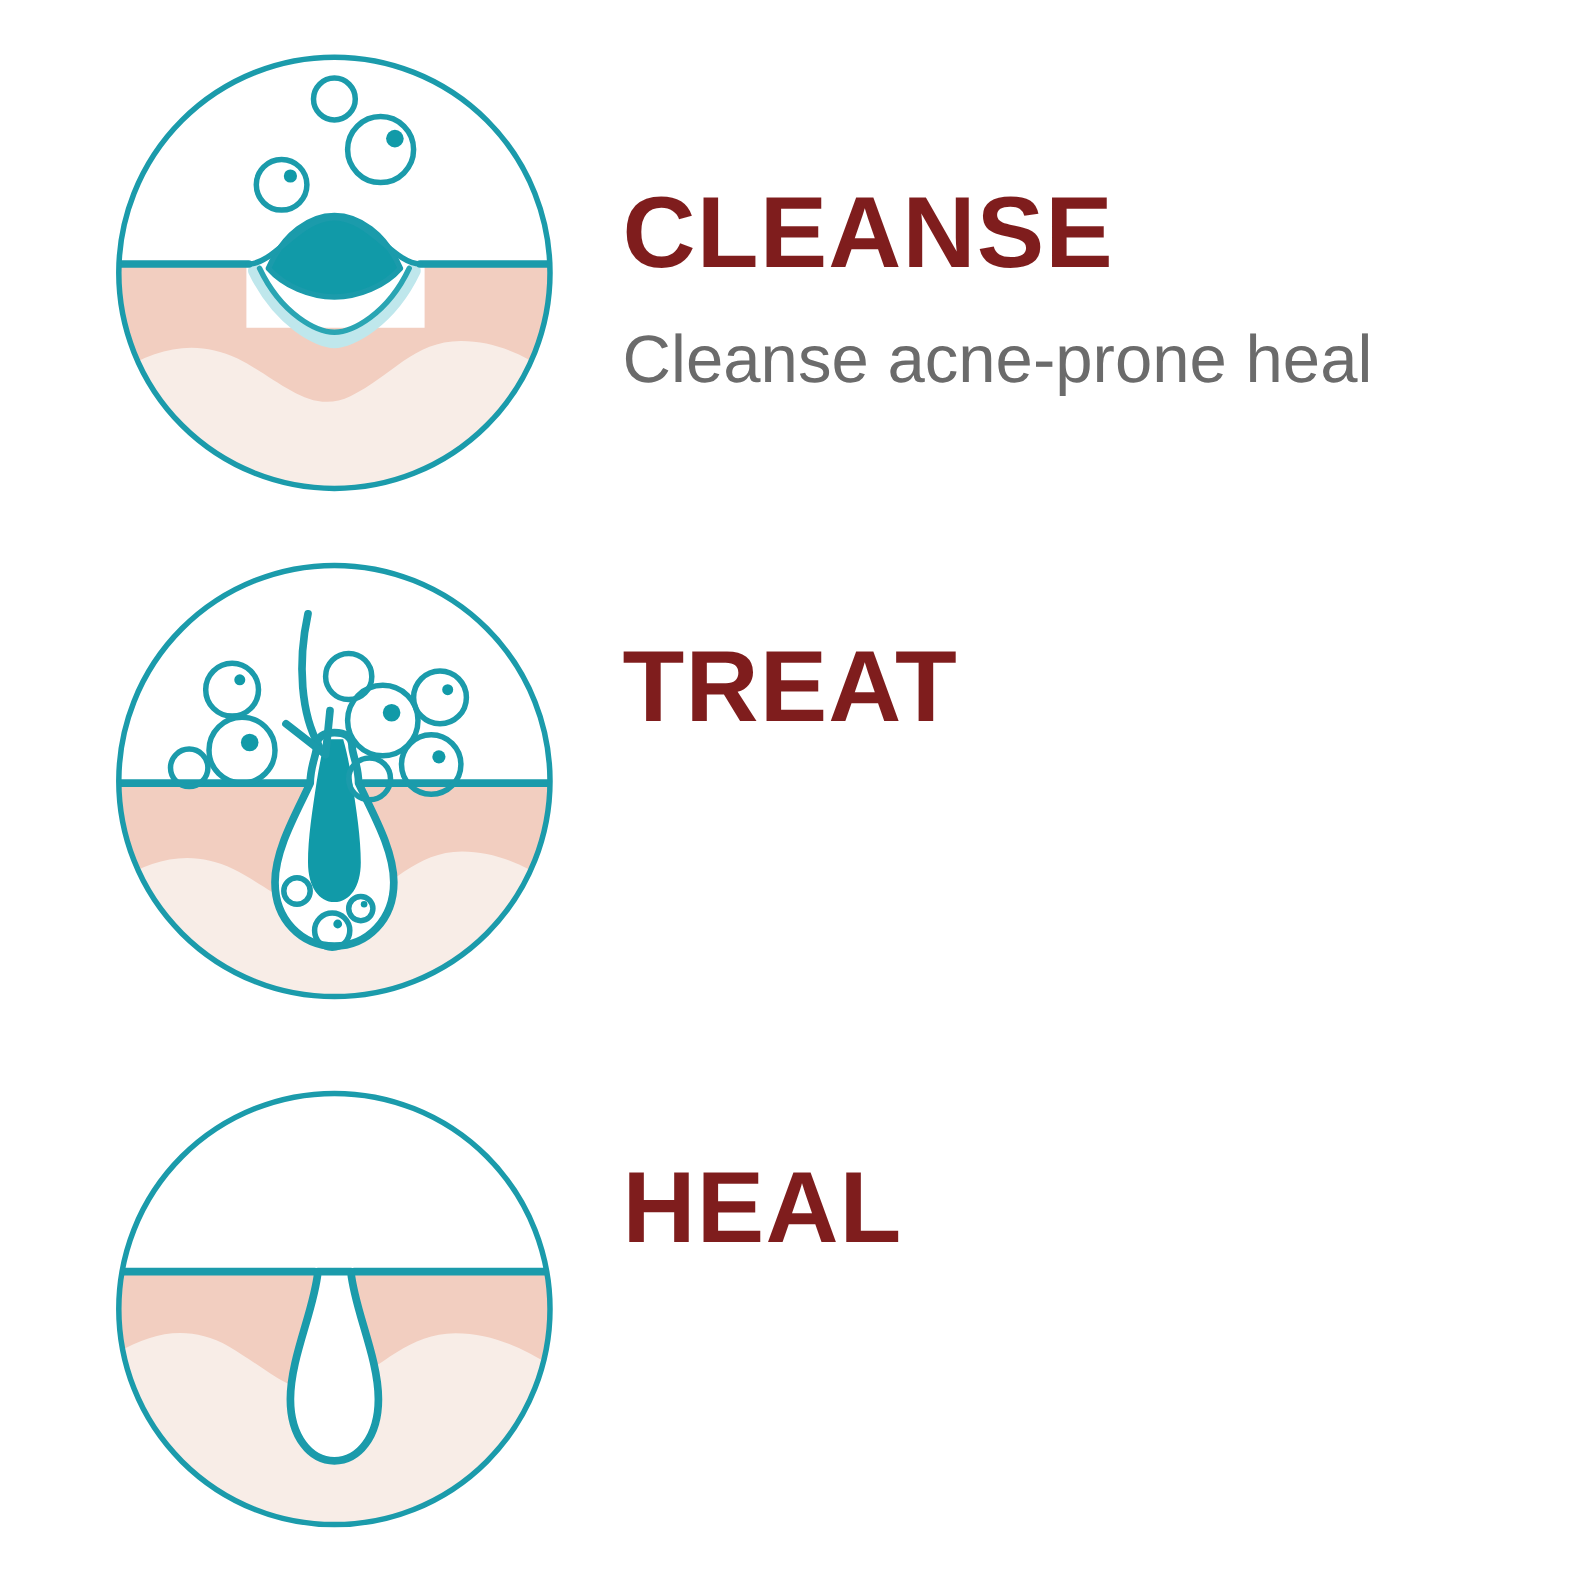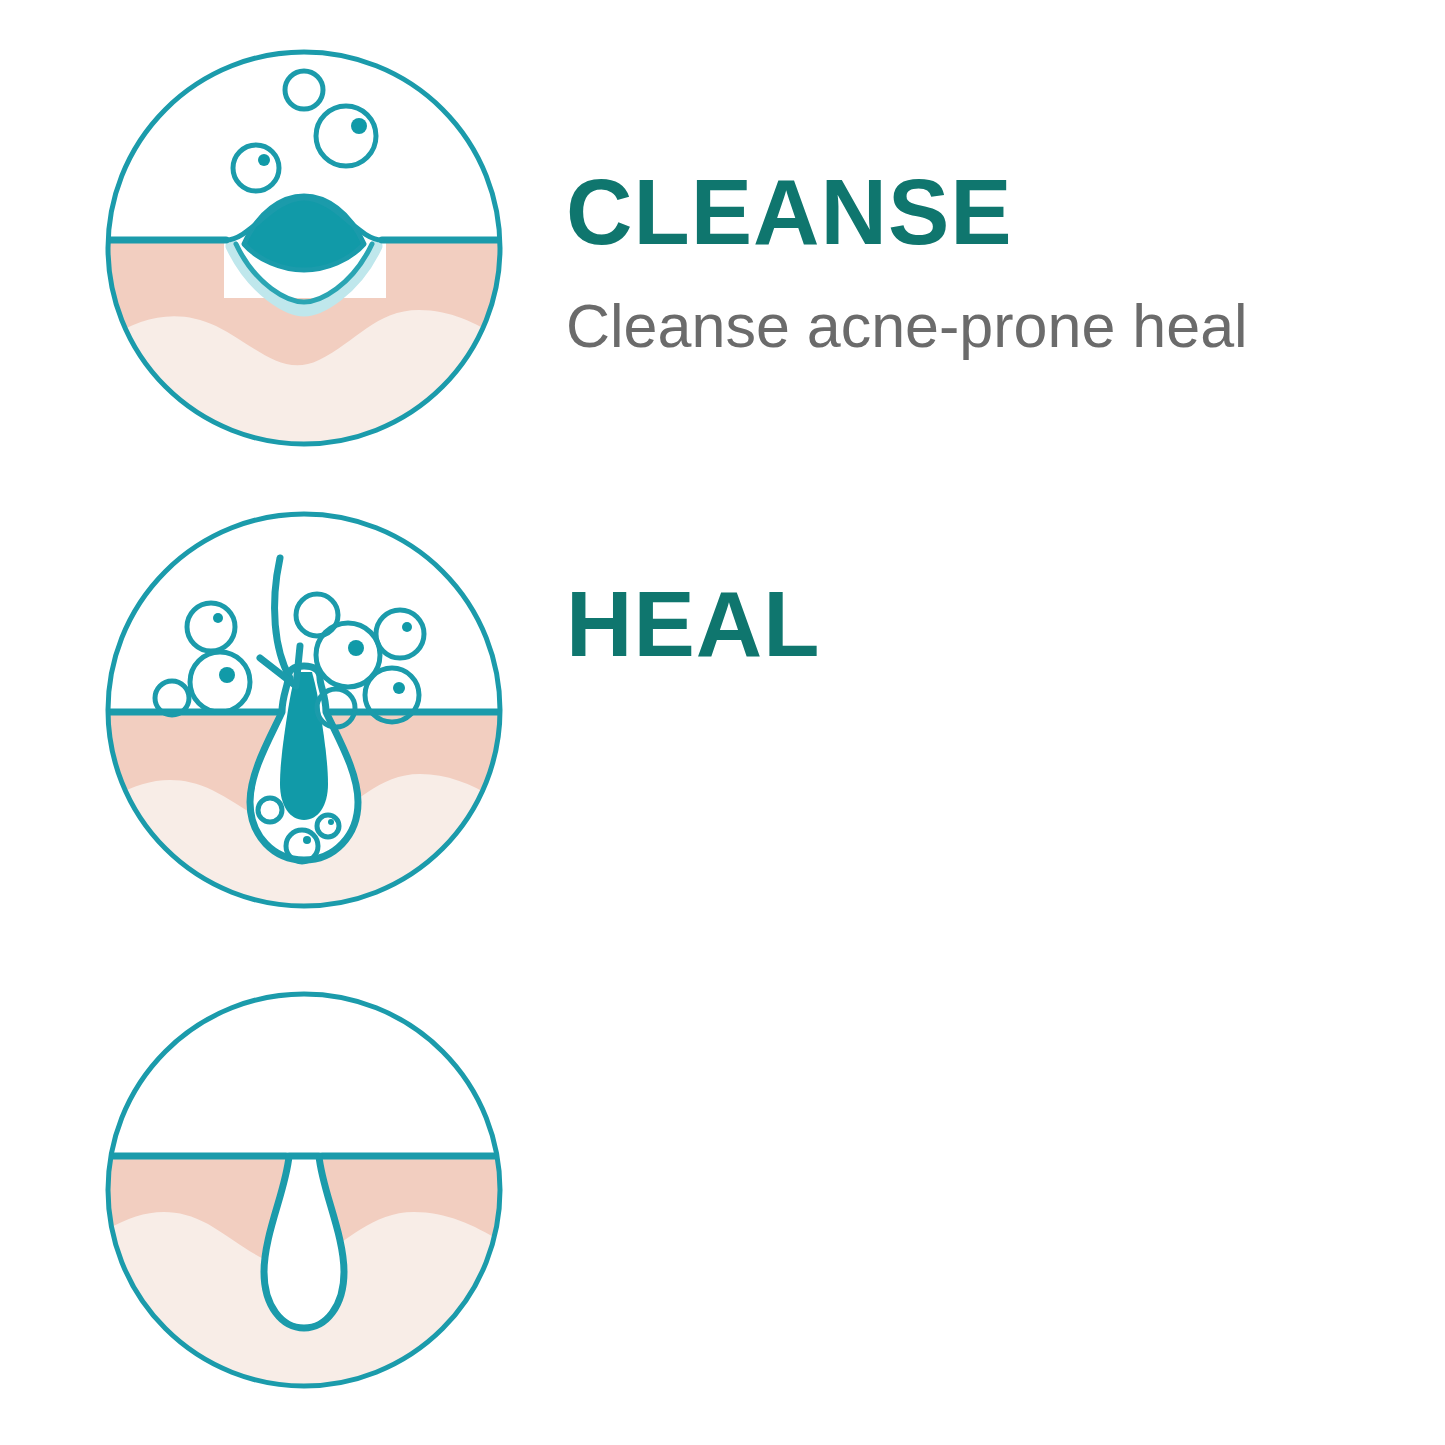--- a/index.html
+++ b/index.html
@@ -51,21 +51,21 @@
     padding-top: 0;
     display: flex;
     flex-direction: column;
     justify-content: flex-start;
   }
   #row-cleanse .text-col { padding-top: 118px; }
   #row-treat   .text-col { padding-top: 68px; }
   #row-heal    .text-col { padding-top: 62px; }
 
   .step-title {
-    color: #0f766e;
+    color: #7f1d1d;
     font-family: "Liberation Sans", sans-serif;
     font-size: 92px;
     font-weight: bold;
     line-height: 1.0;
     letter-spacing: 1px;
     margin: 0 0 30px 0;
     white-space: nowrap;
   }
   .step-desc {
     color: #6b6b6b;
@@ -202,21 +202,21 @@
             <circle cx="295" cy="178" r="6" fill="#119aa8" stroke="none"></circle>
 
             <circle cx="232" cy="198" r="19" stroke-width="5"></circle>
           </g>
         </g>
         <circle cx="200" cy="200" r="196" fill="none" stroke="#1b9bab" stroke-width="5"></circle>
       </svg>
     </div>
 
     <div class="text-col">
-      <div class="step-title">HEAL</div>
+      <div class="step-title">TREAT</div>
     </div>
   </div>
 
   <div class="step-row" id="row-heal">
 
     <div class="icon-wrap">
       <svg viewBox="0 0 400 400" xmlns="http://www.w3.org/2000/svg">
         <defs>
           <clipPath id="clipHeal">
             <circle cx="200" cy="200" r="196"></circle>
@@ -235,16 +235,17 @@
           <path d="M185,166 C 182,200 160,244 160,282
                    C 160,316 178,338 200,338
                    C 222,338 240,316 240,282
                    C 240,244 218,200 215,166 Z" fill="#ffffff" stroke="#1b9bab" stroke-width="7" stroke-linejoin="round"></path>
         </g>
         <circle cx="200" cy="200" r="196" fill="none" stroke="#1b9bab" stroke-width="5"></circle>
       </svg>
     </div>
 
     <div class="text-col">
+      <div class="step-title">HEAL</div>
     </div>
   </div>
 
 </div>
 
 </body></html>

